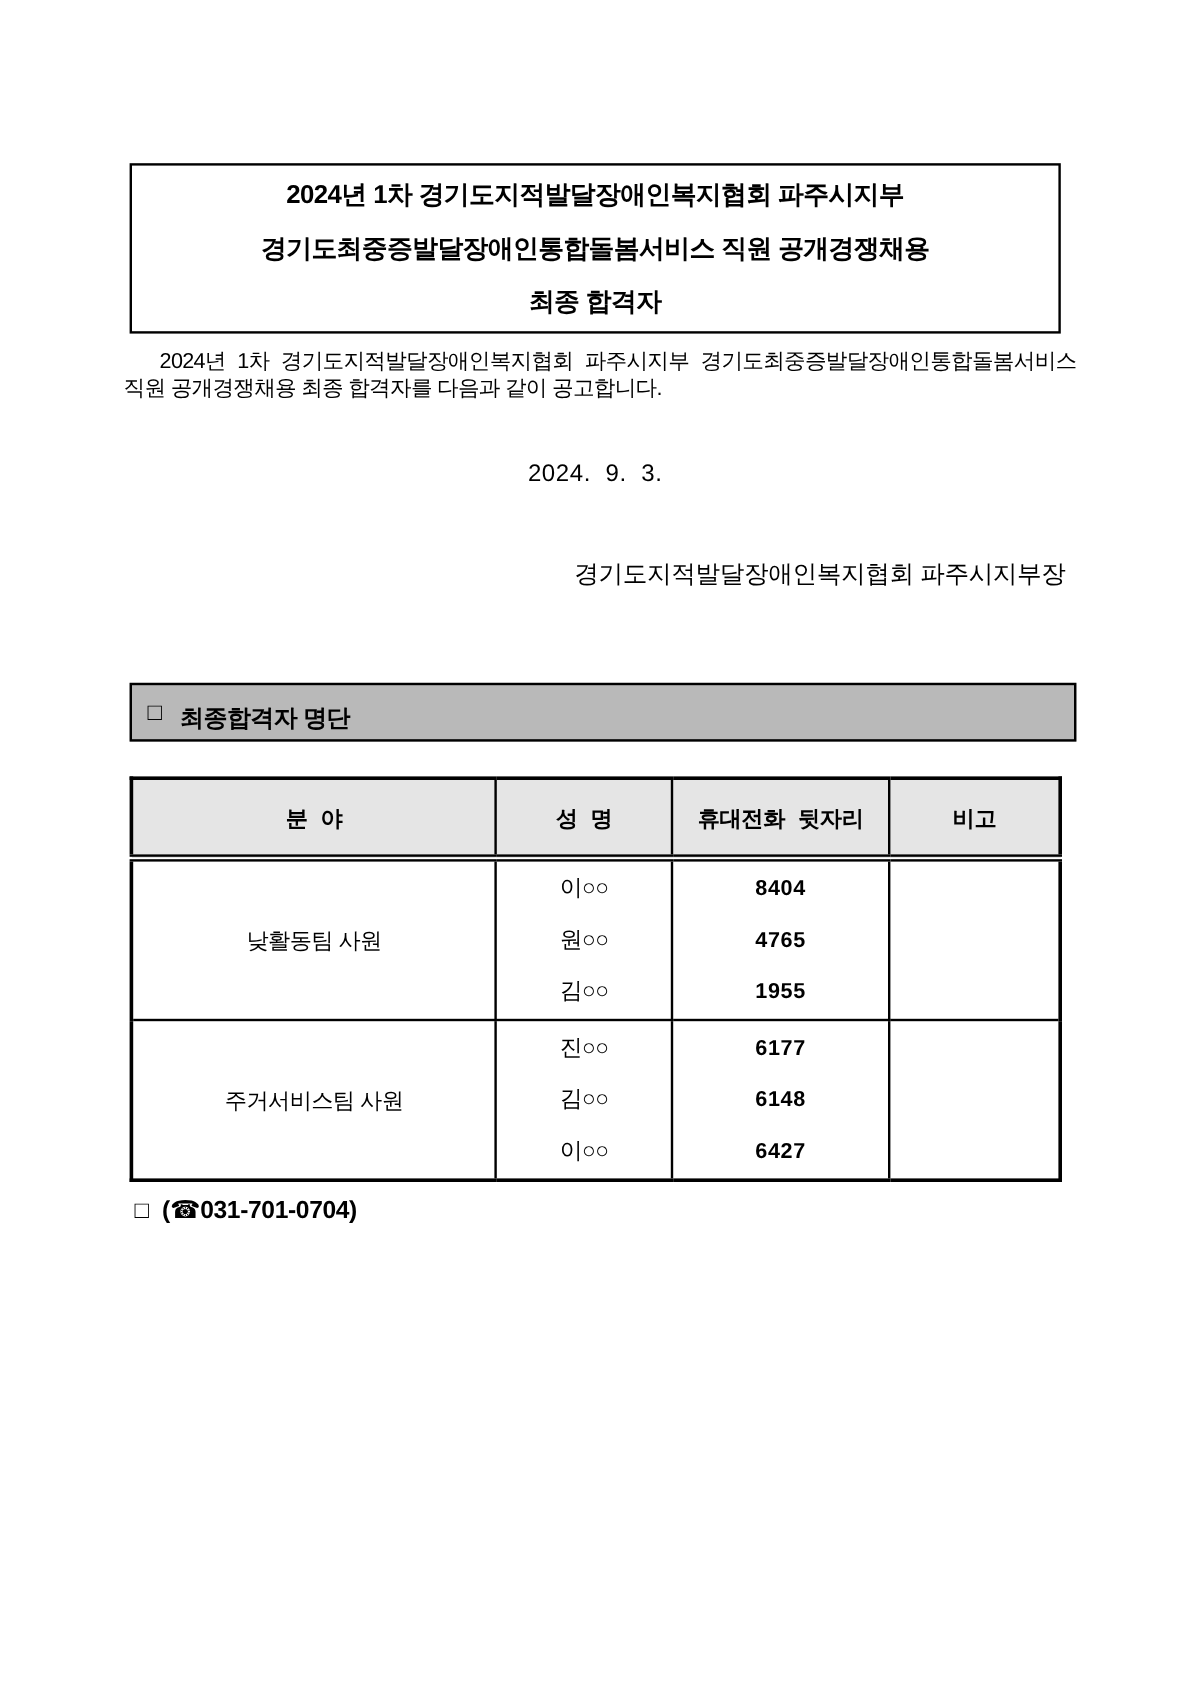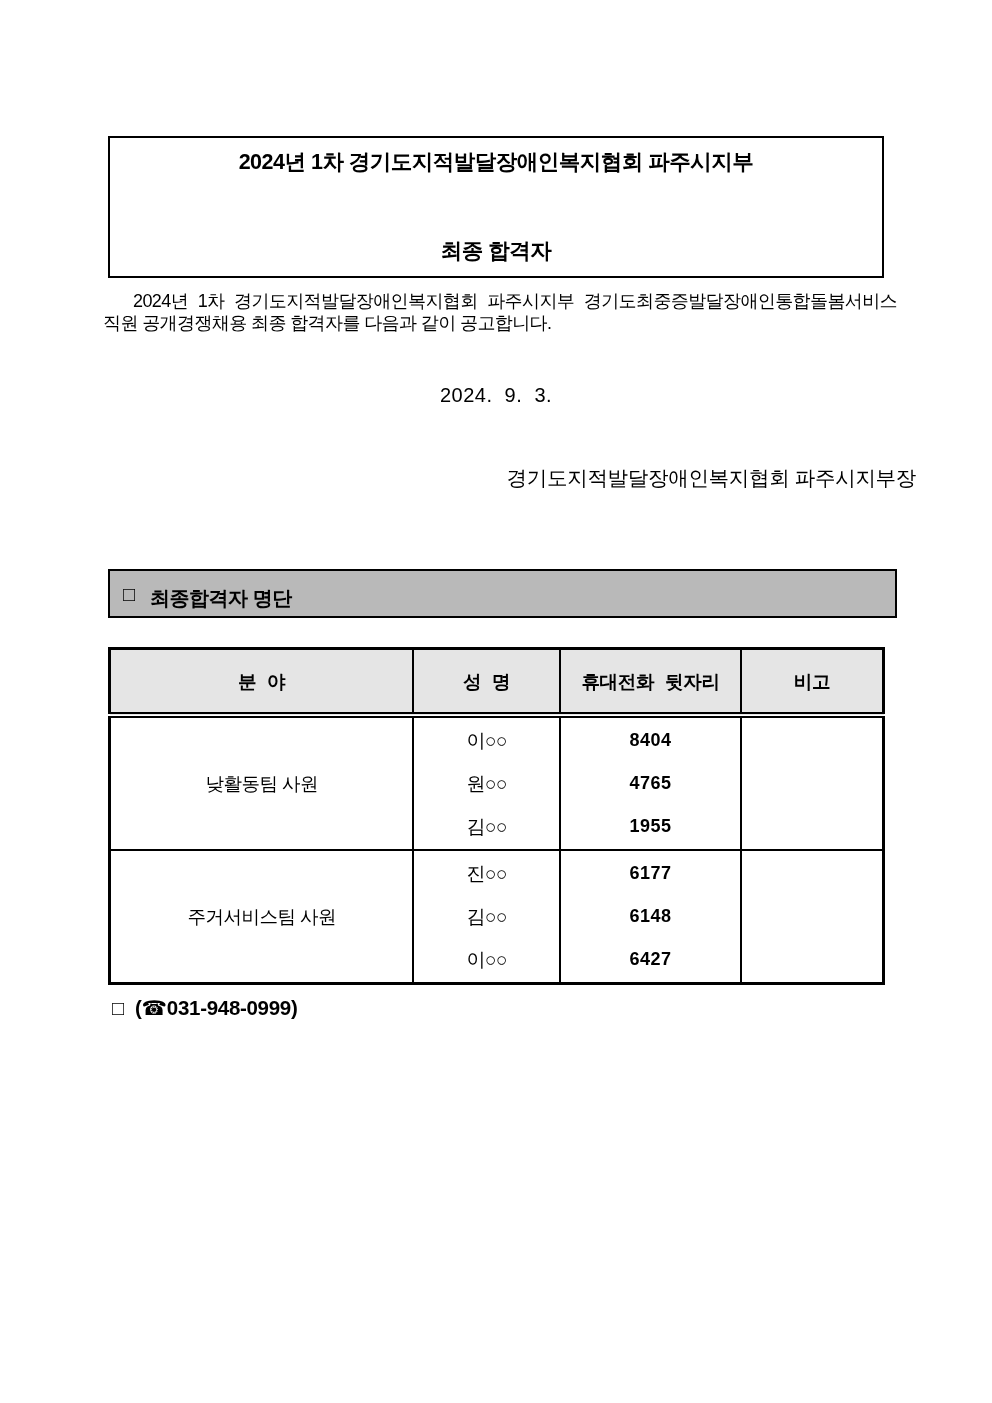--- a/index.html
+++ b/index.html
@@ -65,21 +65,21 @@
     font-size: 20px;
     font-weight: 500;
     white-space: pre;
     letter-spacing: 0.5px;
   }
 
   
   .signer-line {
     position: absolute;
     top: 464px;
-    right: 76px;
+    right: 104px;
     font-size: 20.5px;
     font-weight: 500;
     letter-spacing: -0.3px;
     white-space: nowrap;
   }
 
   
   .section-bar {
     position: absolute;
     left: 108px;
@@ -195,20 +195,21 @@
     margin-left: -4px;
   }
 </style>
 </head>
 <body>
 
 <div class="page">
 
   <div class="title-box">
     <div class="title-line">2024년 1차 경기도지적발달장애인복지협회 파주시지부</div>
+    <div class="title-line">경기도최중증발달장애인통합돌봄서비스 직원 공개경쟁채용</div>
     <div class="title-line">최종 합격자</div>
   </div>
 
   <p class="body-para">2024년 1차 경기도지적발달장애인복지협회 파주시지부 경기도최중증발달장애인통합돌봄서비스 직원 공개경쟁채용 최종 합격자를 다음과 같이 공고합니다.</p>
 
   <div class="date-line">2024.  9.  3.</div>
 
   <div class="signer-line">경기도지적발달장애인복지협회 파주시지부장</div>
 
   <div class="section-bar">
@@ -264,16 +265,16 @@
             <div class="phone-line">6427</div>
           </div>
         </td>
         <td></td>
       </tr>
     </tbody>
   </table>
 
   <div class="footer-line">
     <span class="bullet">□</span>
-    <span class="footer-phone">(☎031-948-0999)</span>
+    <span class="footer-phone">(☎031-701-0704)</span>
   </div>
 
 </div>
 
 </body></html>

